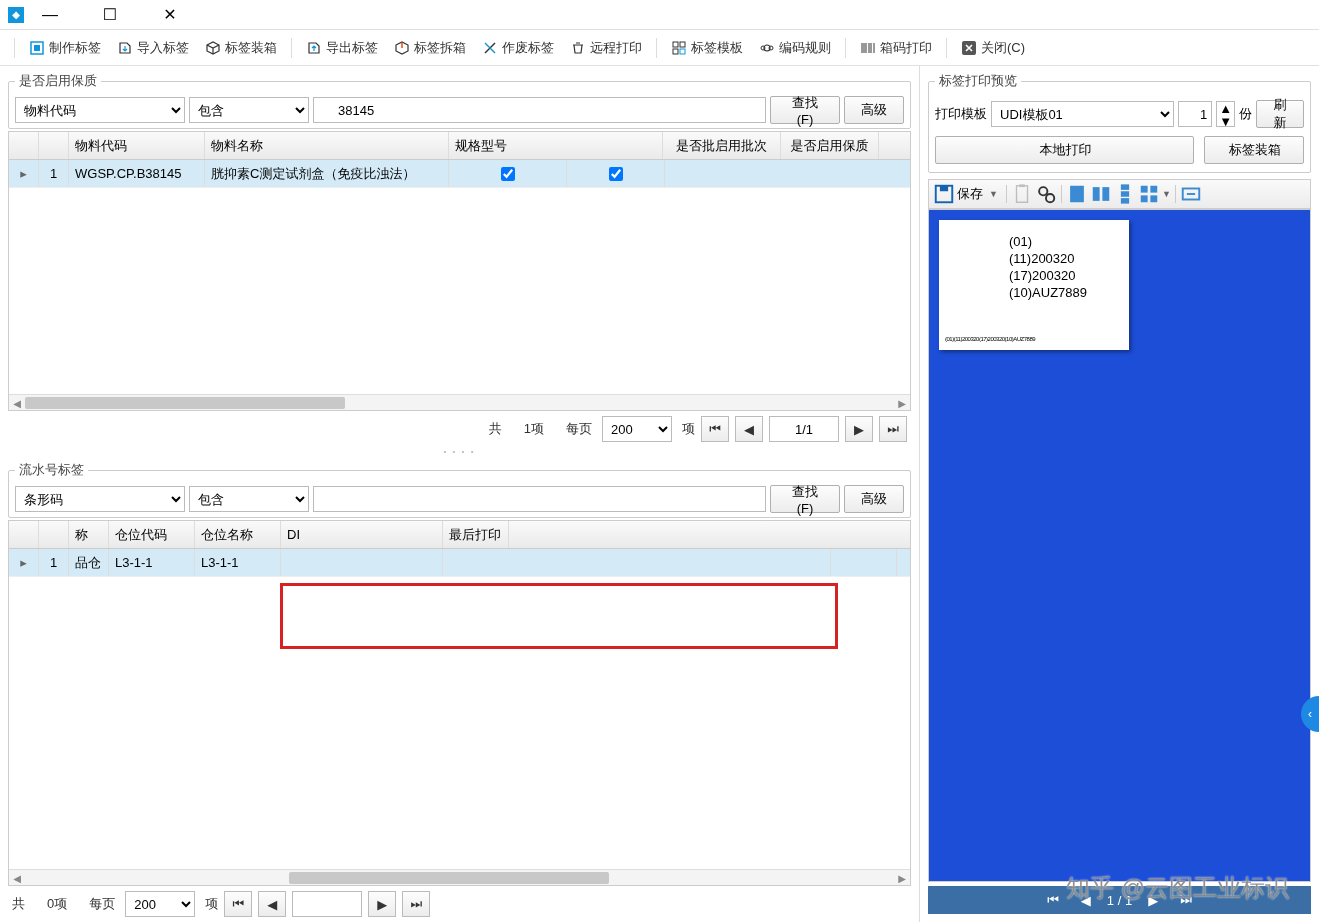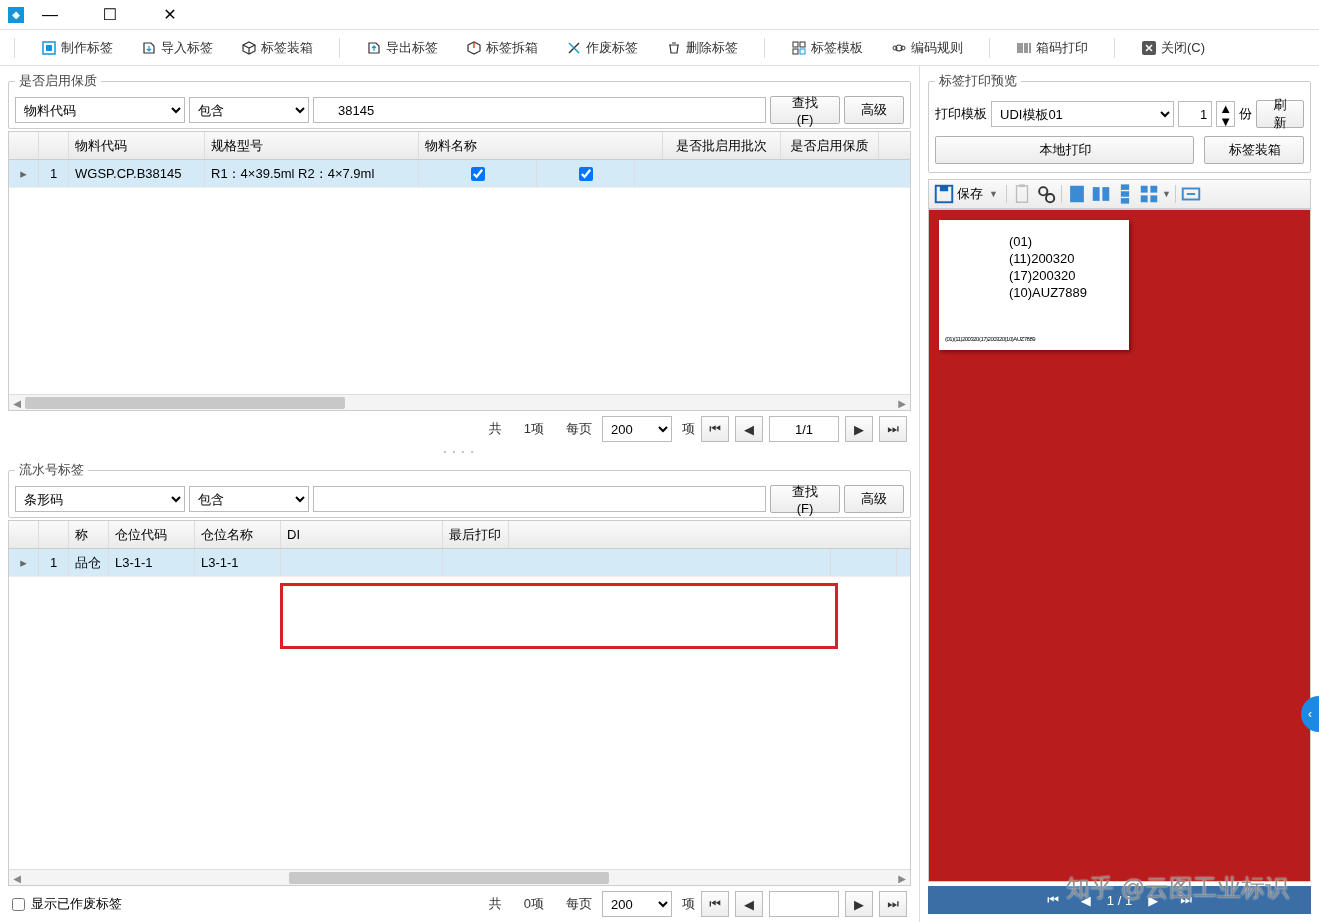--- a/index.html
+++ b/index.html
@@ -3,21 +3,21 @@
 <meta charset="utf-8">
 <style>
 * { box-sizing: border-box; margin: 0; padding: 0; font-family: "Microsoft YaHei", sans-serif; font-size: 13px; }
 body { background: #fff; width: 1319px; height: 922px; overflow: hidden; position: relative; }
 .titlebar { height: 30px; display: flex; align-items: center; padding: 0 8px; border-bottom: 1px solid #e0e0e0; }
 .titlebar .app-icon { width: 16px; height: 16px; background: #1296db; margin-right: 6px; display: flex; align-items: center; justify-content: center; color: #fff; font-size: 10px; }
 .titlebar .title { flex: 1; color: #333; }
 .titlebar .win-btns { display: flex; gap: 20px; }
 .titlebar .win-btn { width: 40px; height: 28px; display: flex; align-items: center; justify-content: center; cursor: pointer; font-size: 16px; }
 
-.toolbar { height: 36px; display: flex; align-items: center; padding: 0 10px; gap: 16px; border-bottom: 1px solid #e0e0e0; }
+.toolbar { height: 36px; display: flex; align-items: center; padding: 0 10px; gap: 4px; border-bottom: 1px solid #e0e0e0; }
 .toolbar .sep { width: 1px; height: 20px; background: #ddd; margin: 0 4px; }
 .tool-btn { display: flex; align-items: center; gap: 4px; padding: 4px 6px; cursor: pointer; color: #333; }
 .tool-btn .ico { width: 16px; height: 16px; display: inline-flex; align-items: center; justify-content: center; }
 
 .main { display: flex; height: calc(922px - 66px); }
 .left { width: 920px; display: flex; flex-direction: column; border-right: 1px solid #ddd; }
 .right { flex: 1; display: flex; flex-direction: column; }
 
 fieldset { border: 1px solid #ccc; margin: 6px 8px 2px 8px; padding: 6px 6px 4px 6px; border-radius: 2px; }
 legend { padding: 0 4px; color: #444; font-size: 13px; }
@@ -41,21 +41,21 @@
 
 .chk-area { height: 30px; padding: 4px 12px; display: flex; align-items: center; }
 .chk-area input { margin-right: 6px; }
 
 .right fieldset { margin-top: 6px; }
 .right .tpl-row { display: flex; gap: 4px; align-items: center; padding: 4px 0; }
 .right .print-row { display: flex; gap: 10px; padding: 4px 0; }
 .right .print-row .btn { flex: 1; padding-left: 16px; }
 .preview-toolbar { height: 30px; border: 1px solid #ccc; margin: 4px 8px 0 8px; display: flex; align-items: center; padding: 0 4px; gap: 2px; background: linear-gradient(#fafafa,#ececec); }
 .preview-toolbar .pico { width: 22px; height: 22px; display: flex; align-items: center; justify-content: center; cursor: pointer; border-radius: 2px; }
-.preview-area { flex: 1; margin: 0 8px 4px 8px; border: 1px solid #ccc; background: #b91c1c; position: relative; overflow: hidden; }
+.preview-area { flex: 1; margin: 0 8px 4px 8px; border: 1px solid #ccc; background: #1d4ed8; position: relative; overflow: hidden; }
 .preview-page { position: absolute; left: 10px; top: 10px; width: 190px; height: 130px; background: #fff; box-shadow: 2px 2px 4px rgba(0,0,0,.4); font-size: 7px; padding: 14px 6px 2px 70px; line-height: 1.3; }
 .preview-page .barcode { position: absolute; left: 6px; bottom: 6px; font-size: 6px; letter-spacing: -0.5px; }
 .preview-nav { height: 28px; margin: 0 8px 8px 8px; background: #3a6ea5; display: flex; align-items: center; justify-content: center; gap: 10px; color: #fff; font-size: 12px; }
 .preview-nav .nbtn { cursor: pointer; padding: 2px 6px; }
 
 .redbox { position: absolute; border: 3px solid #d62222; pointer-events: none; }
 .watermark { position: absolute; right: 30px; bottom: 18px; color: rgba(120,120,120,.8); font-size: 24px; font-weight: 500; pointer-events: none; text-shadow: 0 0 2px #fff; }
 .blue-tab { position: absolute; right: 0; top: 696px; width: 18px; height: 36px; background: #1e88e5; border-radius: 18px 0 0 18px; display:flex;align-items:center;justify-content:center;color:#fff;font-size:12px; }
 
 .ico svg { width: 16px; height: 16px; }
@@ -129,21 +129,21 @@
         </svg>
       </span>
       <span>作废标签</span>
     </div>
   <div class="tool-btn">
       <span class="ico">
         <svg viewBox="0 0 16 16">
           <path d="M4 5h8l-1 8H5z M3 5h10 M6 3h4" fill="none" stroke="#333" stroke-width="1.2"></path>
         </svg>
       </span>
-      <span>删除标签</span>
+      <span>远程打印</span>
     </div>
   <span class="sep"></span>
   <div class="tool-btn">
       <span class="ico">
         <svg viewBox="0 0 16 16">
           <rect x="2" y="2" width="5" height="5" fill="none" stroke="#333"></rect>
           <rect x="9" y="2" width="5" height="5" fill="none" stroke="#333"></rect>
           <rect x="2" y="9" width="5" height="5" fill="none" stroke="#333"></rect>
           <rect x="9" y="9" width="5" height="5" fill="none" stroke="#1296db"></rect>
         </svg>
@@ -194,31 +194,31 @@
         <button class="btn" style="width:70px">查找(F)</button>
         <button class="btn" style="width:60px">高级</button>
       </div>
     </fieldset>
 
     <div class="grid-wrap" style="height:280px;flex:none">
       <div class="grid-header">
         <div class="cell" style="width:30px"></div>
         <div class="cell" style="width:30px"></div>
         <div class="cell" style="width:136px">物料代码</div>
+        <div class="cell" style="width:244px">物料名称</div>
         <div class="cell" style="width:214px">规格型号</div>
-        <div class="cell" style="width:244px">物料名称</div>
         <div class="cell" style="width:118px;justify-content:center">是否批启用批次</div>
         <div class="cell" style="width:98px;justify-content:center">是否启用保质</div>
       </div>
       <div class="grid-body">
         <div class="grid-row sel">
           <div class="cell" style="width:30px;justify-content:center;color:#666">▸</div>
           <div class="cell" style="width:30px;justify-content:center">1</div>
           <div class="cell" style="width:136px">WGSP.CP.B38145</div>
-          <div class="cell" style="width:214px">R1：4×39.5ml  R2：4×7.9ml</div>
+          <div class="cell" style="width:244px">胱抑素C测定试剂盒（免疫比浊法）</div>
           <div class="cell" style="width:118px;justify-content:center">
               <input type="checkbox" class="chk" checked="" style="">
             </div>
           <div class="cell" style="width:98px;justify-content:center">
               <input type="checkbox" class="chk" checked="" style="">
             </div>
         </div>
       </div>
       <div class="hscroll">
         <span class="arrow" style="left:0">◀</span>
@@ -275,24 +275,20 @@
         </div>
       </div>
       <div class="hscroll">
         <span class="arrow" style="left:0">◀</span>
         <div class="thumb" style="left:280px;width:320px"></div>
         <span class="arrow" style="right:0">▶</span>
       </div>
     </div>
 
     <div style="display:flex;align-items:center">
-      <div class="chk-area" style="flex:1">
-        <input type="checkbox" style="">
-        <span>显示已作废标签</span>
-      </div>
       <div class="pager" style="flex:none">
         <span>共</span>
         <span style="margin:0 16px 0 16px">0项</span>
         <span>每页</span>
         <select style="width:70px;margin:0 4px"><option>200</option></select>
         <span>项</span>
         <span class="pbtn">⏮</span>
         <span class="pbtn">◀</span>
         <input type="text" style="width: 70px; text-align: center;">
         <span class="pbtn">▶</span>

